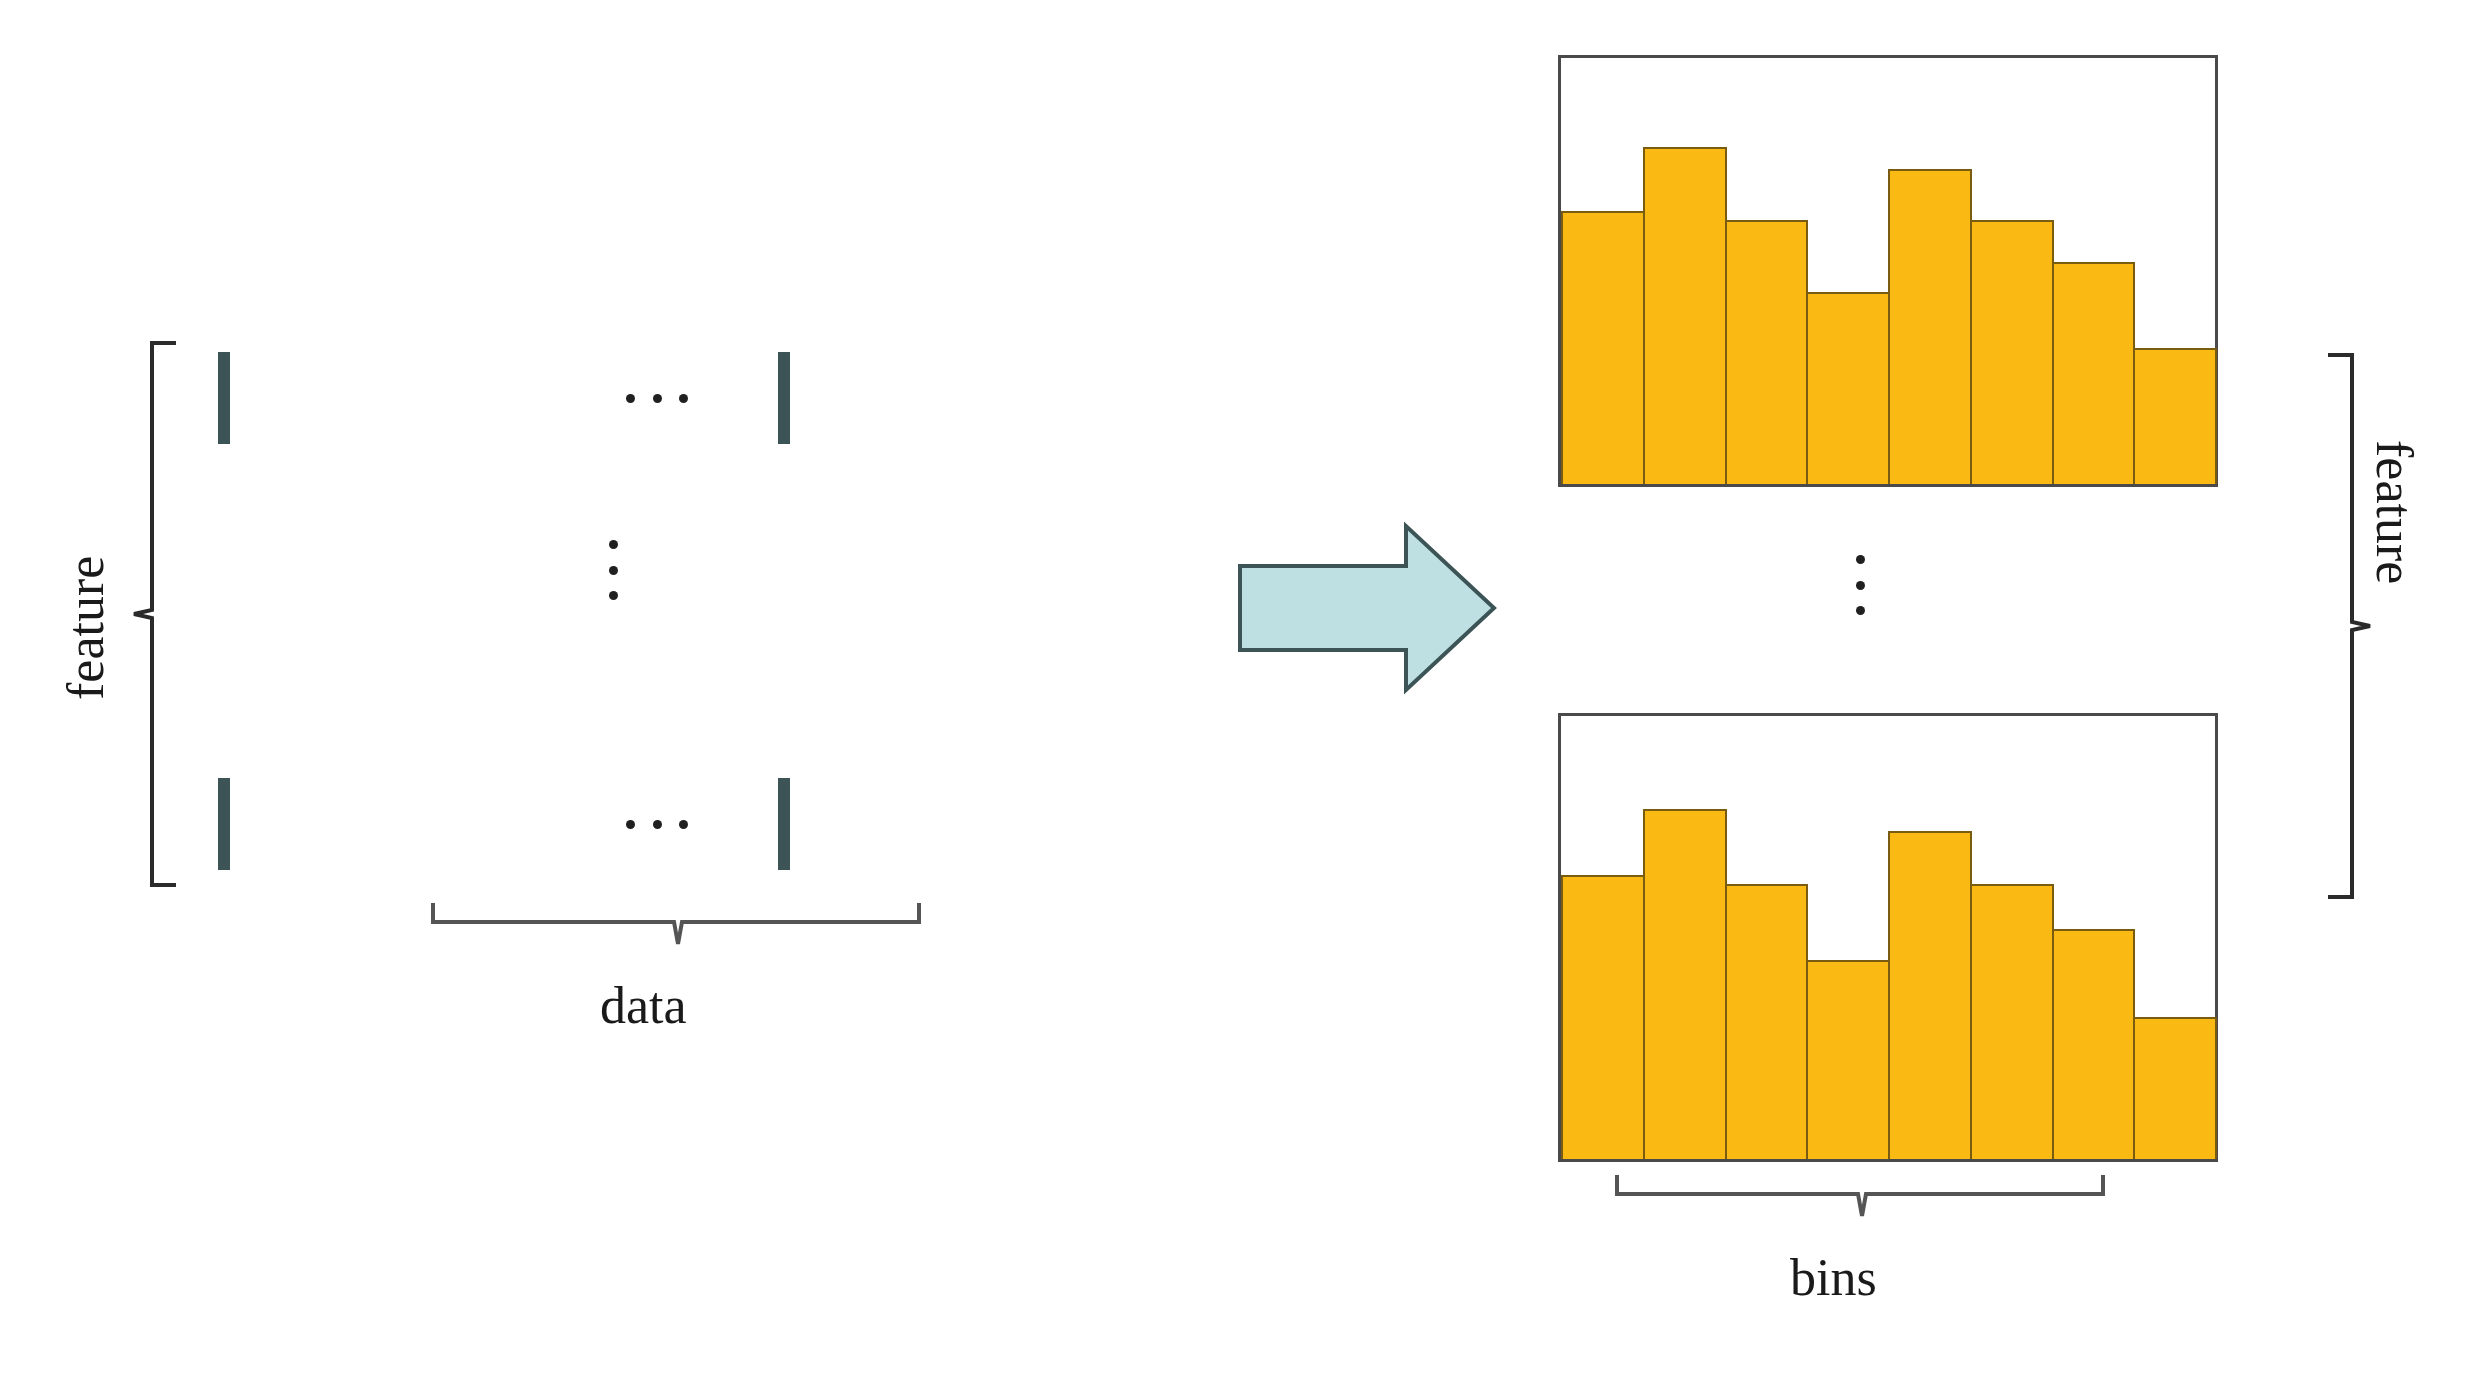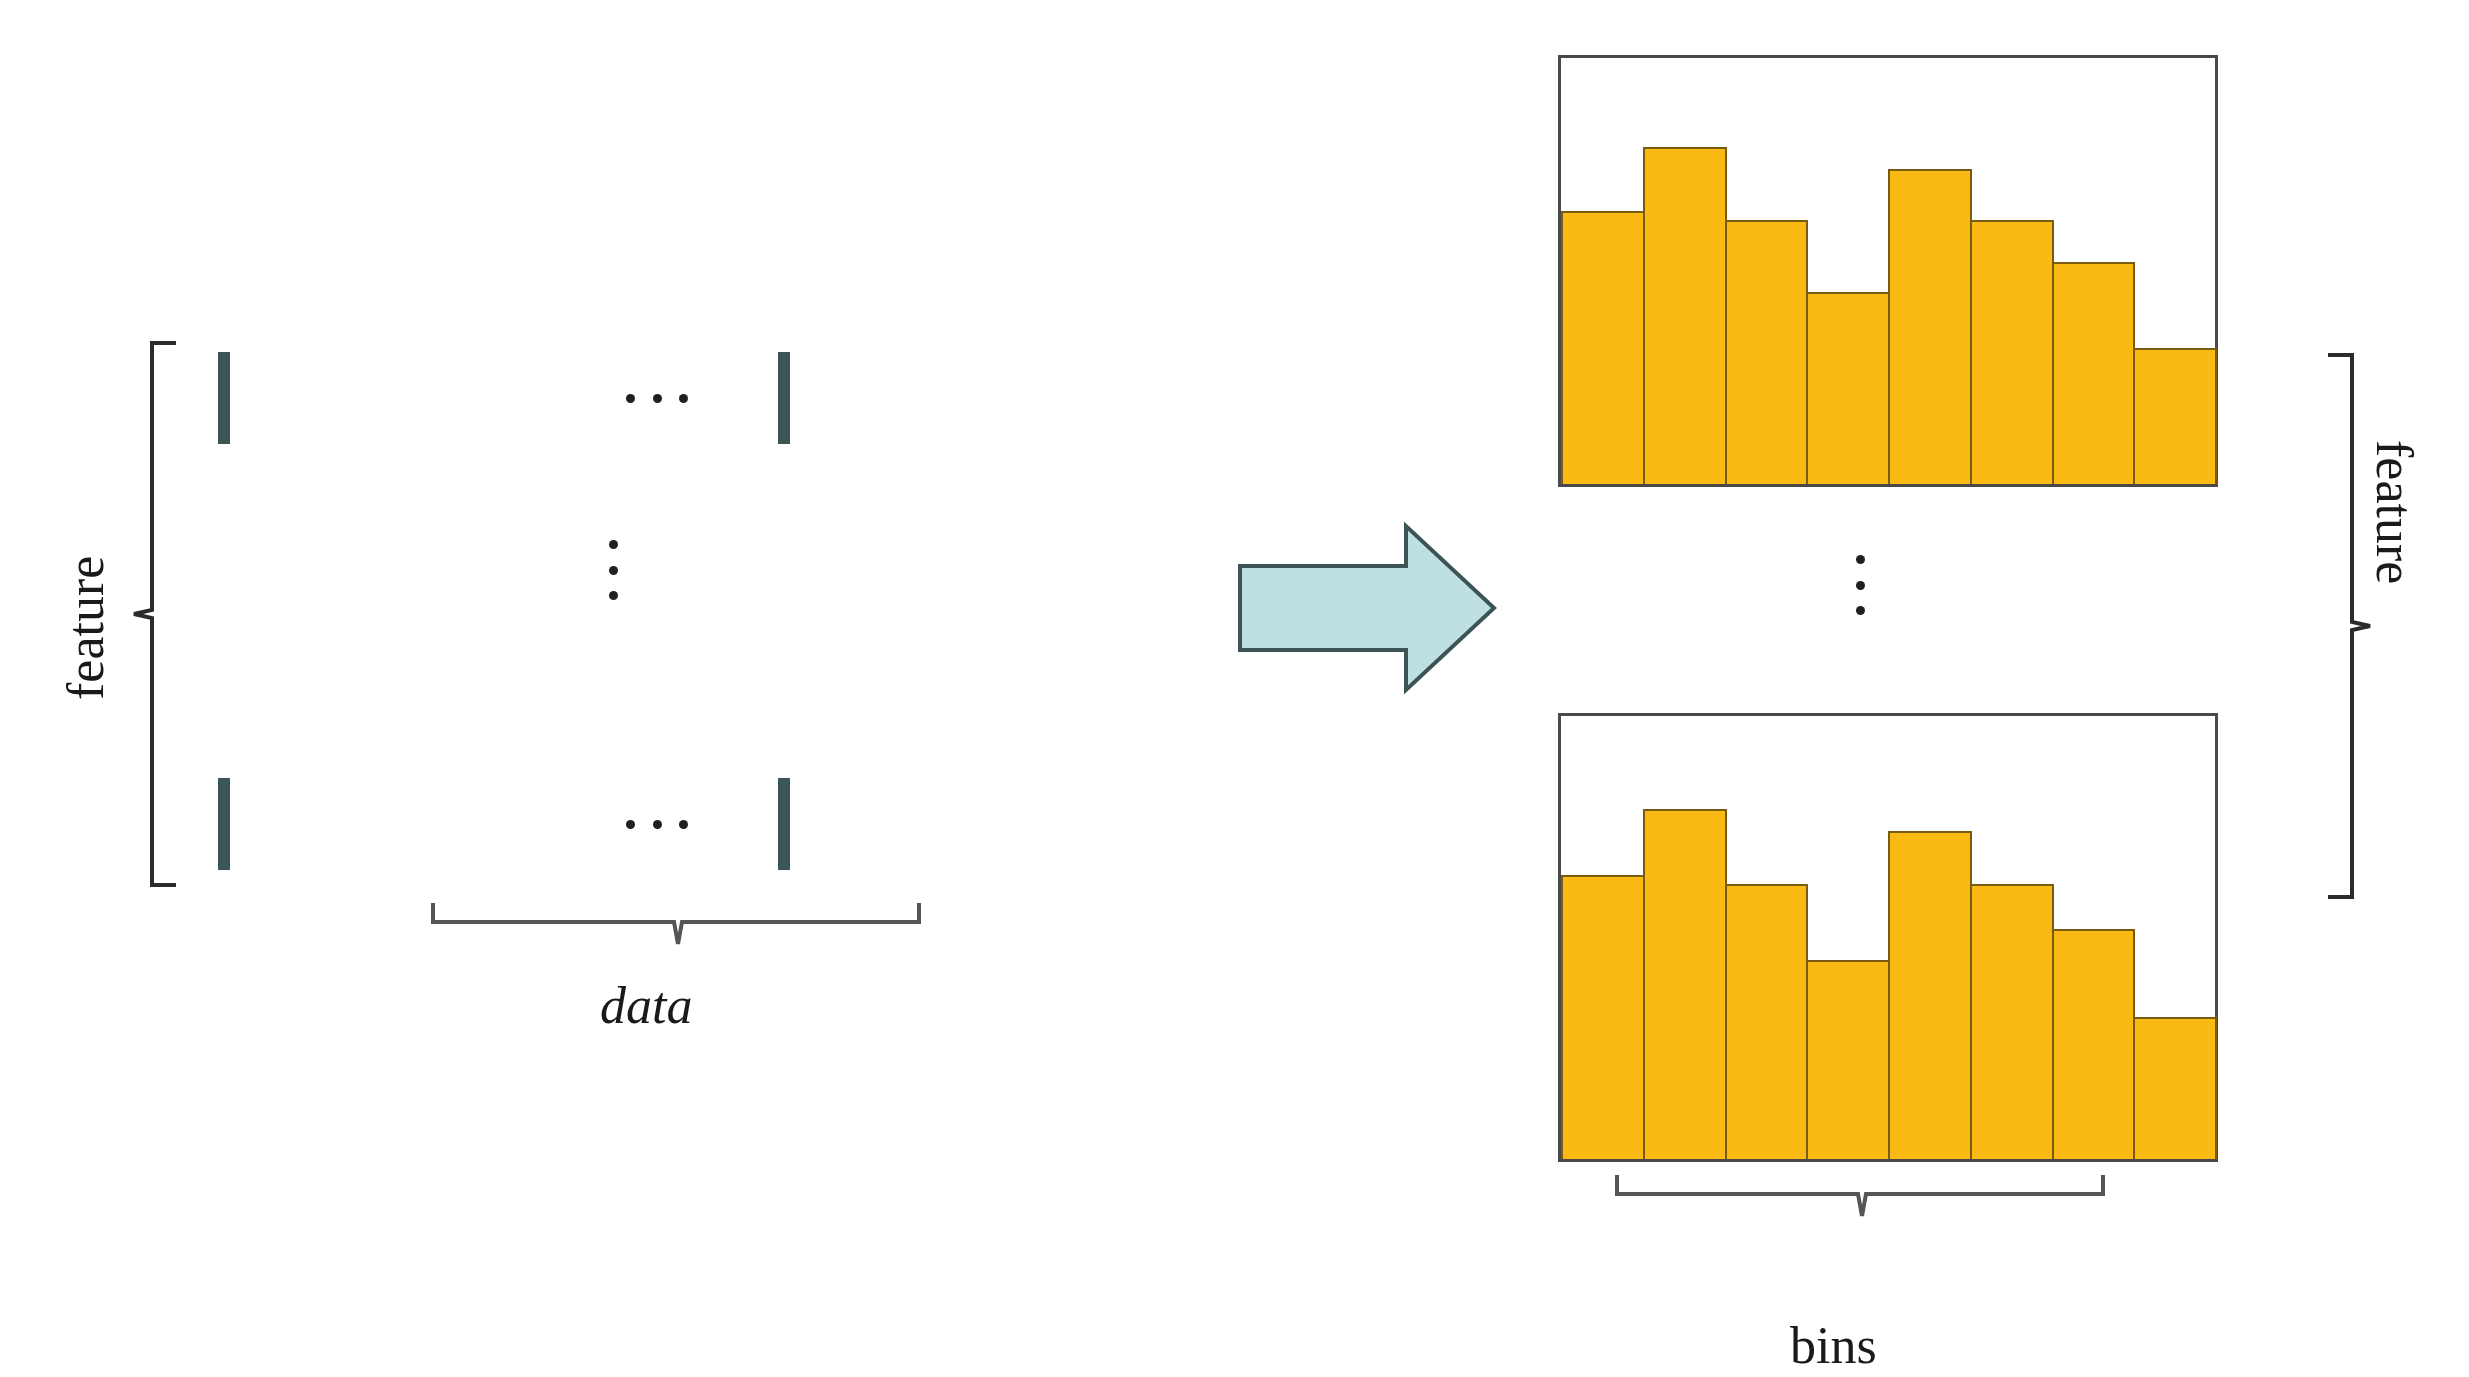--- a/index.html
+++ b/index.html
@@ -157,21 +157,21 @@
   <div class="cell-row" style="left:778px; top:778px; width:342px; height:92px;">
     <div class="cell"></div>
     <div class="cell"></div>
     <div class="cell"></div>
   </div>
 
   <svg class="brace" style="left:430px; top:900px;" width="492" height="50" viewBox="0 0 492 50">
     <path d="M 3 3 L 3 22 L 244 22 L 248 44 L 252 22 L 489 22 L 489 3" fill="none" stroke="#555555" stroke-width="4"></path>
   </svg>
 
-  <div class="label" style="left:600px; top:980px;font-style:italic;">data</div>
+  <div class="label" style="left:600px; top:980px;">data</div>
 
   <svg class="abs" style="left:1236px; top:518px;" width="264" height="180" viewBox="0 0 264 180">
     <path d="M 4 48 L 170 48 L 170 8 L 258 90 L 170 172 L 170 132 L 4 132 Z" fill="#bfe0e3" stroke="#3d5457" stroke-width="4" stroke-linejoin="miter"></path>
   </svg>
 
   <div class="hist" style="left:1558px; top:55px; width:660px; height:432px;">
     <div class="hist-bars">
       <div class="bar" style="height:64%;"></div>
       <div class="bar" style="height:79%;"></div>
       <div class="bar" style="height:62%;"></div>
@@ -205,15 +205,15 @@
   <svg class="brace" style="left:2326px; top:352px;" width="46" height="548" viewBox="0 0 46 548">
     <path d="M 2 3 L 26 3 L 26 270 L 44 274 L 26 278 L 26 545 L 2 545" fill="none" stroke="#2b2b2b" stroke-width="4"></path>
   </svg>
 
   <div class="label label-rot-cw" style="left:2420px; top:440px;">feature</div>
 
   <svg class="brace" style="left:1614px; top:1172px;" width="492" height="50" viewBox="0 0 492 50">
     <path d="M 3 3 L 3 22 L 244 22 L 248 44 L 252 22 L 489 22 L 489 3" fill="none" stroke="#555555" stroke-width="4"></path>
   </svg>
 
-  <div class="label" style="left:1790px; top:1320px;">bins</div>
+  <div class="label" style="left:1790px; top:1252px;">bins</div>
 
 </div>
 
 </body></html>

